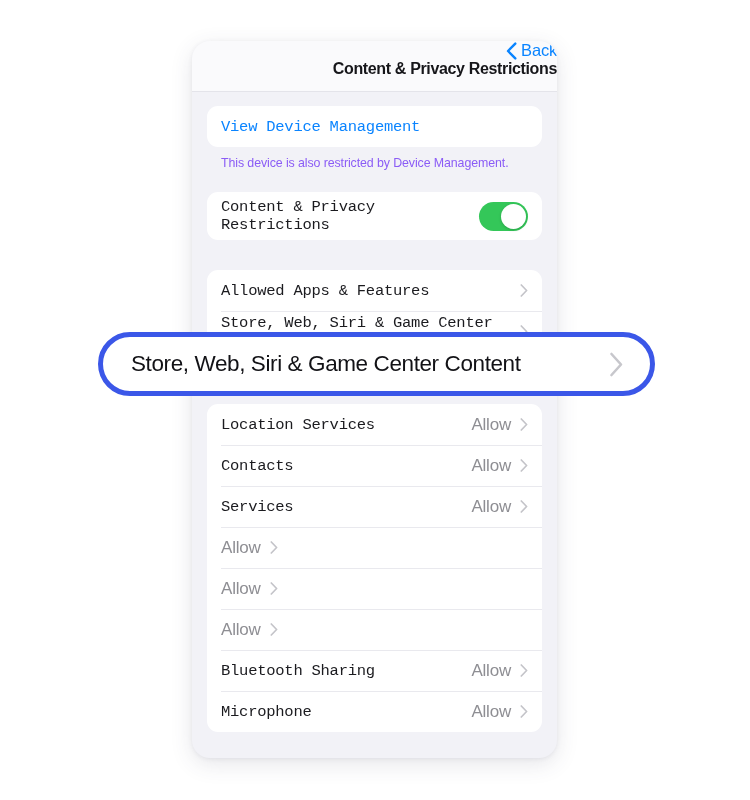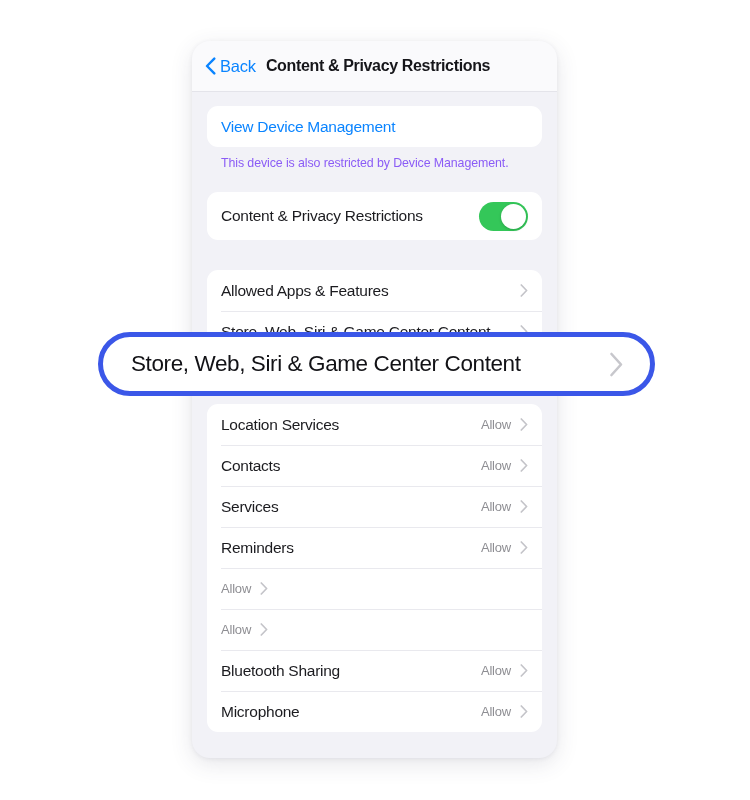--- a/index.html
+++ b/index.html
@@ -41,23 +41,24 @@
     overflow: hidden;
   }
 
   
   .navbar {
     position: relative;
     height: 51px;
     background: #fafafc;
     border-bottom: 1px solid #e4e4ea;
     display: flex;
-    align-items: center;
+    align-items: flex-end;
     padding-left: 13px;
     box-sizing: border-box;
+    flex-direction: column;
   }
   .back-btn {
     display: flex;
     align-items: center;
     gap: 4px;
     cursor: pointer;
   }
   .back-chevron {
     display: block;
     width: 11px;
@@ -104,26 +105,27 @@
     right: 0;
     top: 0;
     height: 1px;
     background: #e9e9ee;
   }
   .row-label {
     font-size: 15.5px;
     color: #1b1b1f;
     letter-spacing: -0.25px;
     flex: 1;
+    font-family: Liberation Mono, monospace;
   }
   .row-label.link {
     color: #0a84ff;
   }
   .row-value {
-    font-size: 13px;
+    font-size: 17px;
     color: #8e8e93;
     letter-spacing: -0.2px;
     margin-right: 9px;
   }
   .chev {
     width: 8px;
     height: 13px;
     flex: none;
   }
 
@@ -272,21 +274,20 @@
           </svg>
         </div>
         <div class="row">
           <span class="row-label">Services</span>
           <span class="row-value">Allow</span>
           <svg class="chev" viewBox="0 0 8 13">
             <polyline points="1.3,1 6.6,6.5 1.3,12" fill="none" stroke="#c4c4c9" stroke-width="1.7" stroke-linecap="round" stroke-linejoin="round"></polyline>
           </svg>
         </div>
         <div class="row">
-          <span class="row-label">Reminders</span>
           <span class="row-value">Allow</span>
           <svg class="chev" viewBox="0 0 8 13">
             <polyline points="1.3,1 6.6,6.5 1.3,12" fill="none" stroke="#c4c4c9" stroke-width="1.7" stroke-linecap="round" stroke-linejoin="round"></polyline>
           </svg>
         </div>
         <div class="row">
           <span class="row-value">Allow</span>
           <svg class="chev" viewBox="0 0 8 13">
             <polyline points="1.3,1 6.6,6.5 1.3,12" fill="none" stroke="#c4c4c9" stroke-width="1.7" stroke-linecap="round" stroke-linejoin="round"></polyline>
           </svg>

